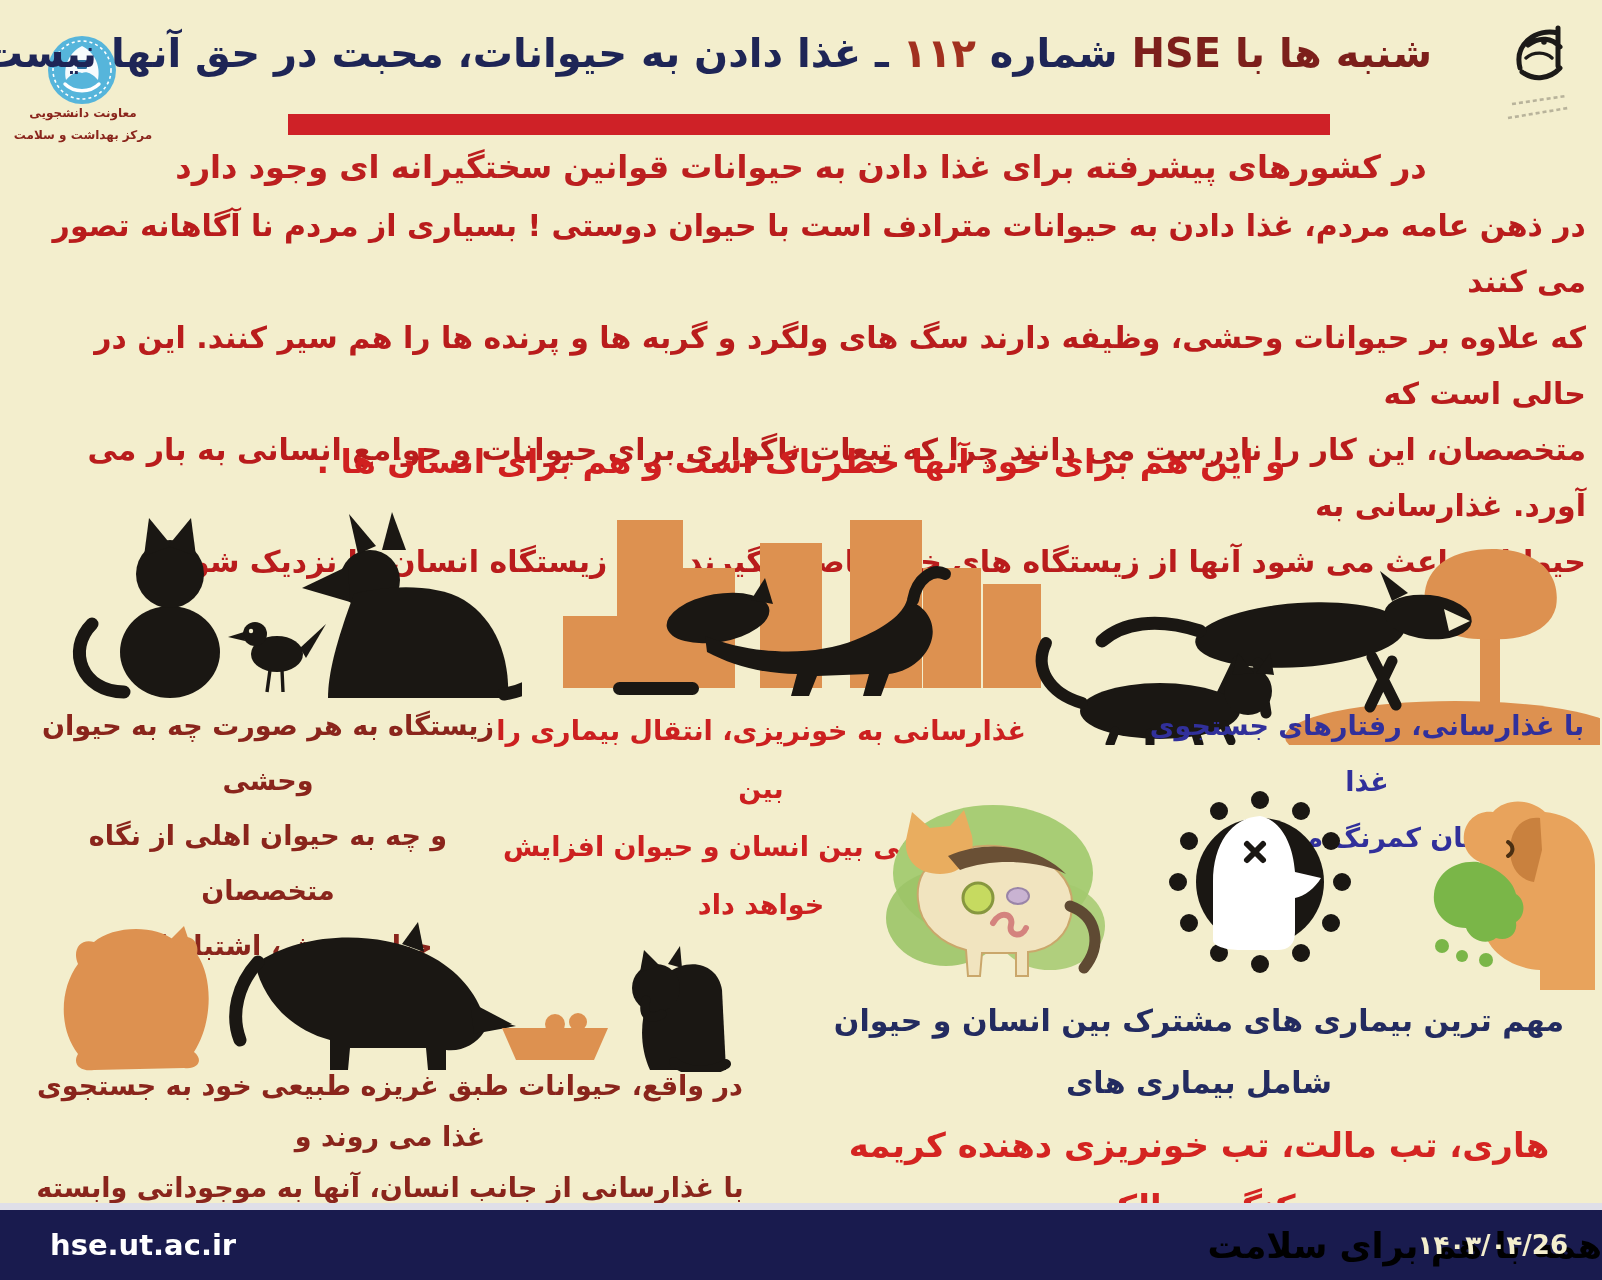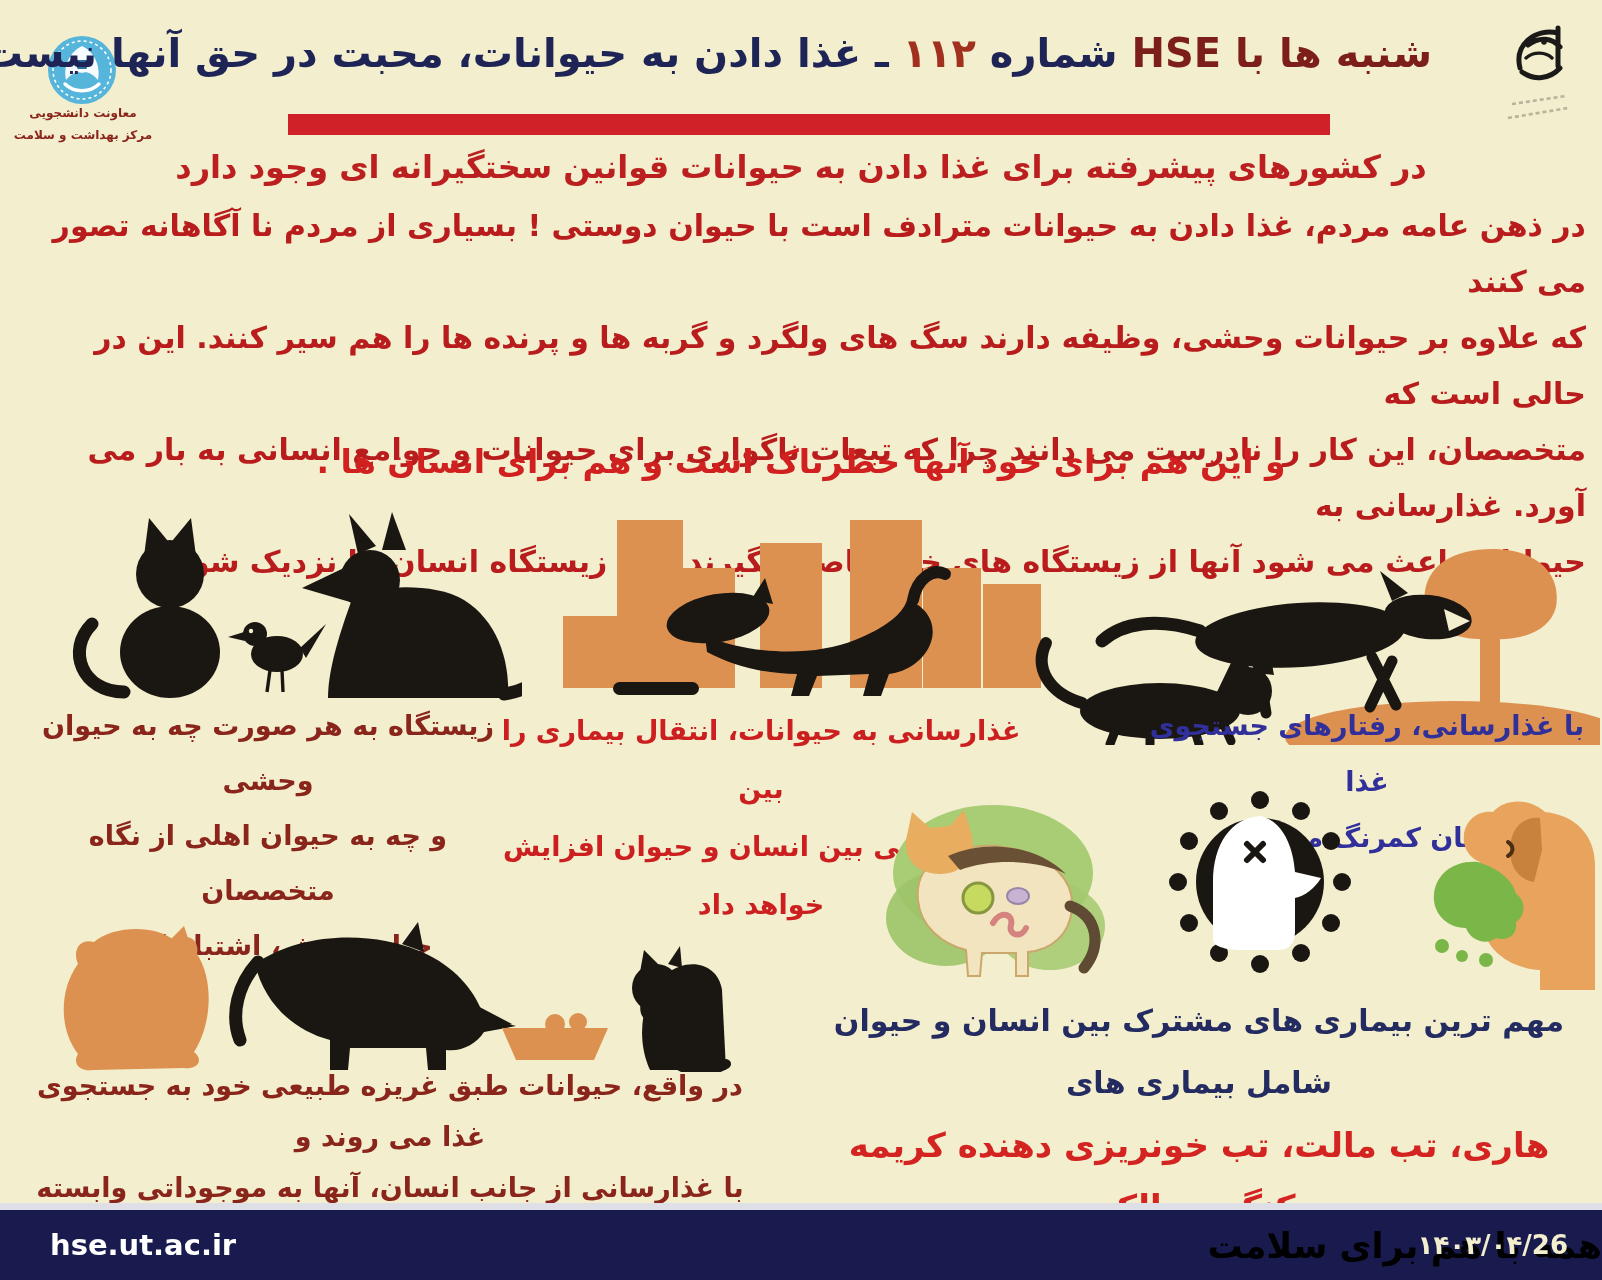--- a/index.html
+++ b/index.html
@@ -152,21 +152,21 @@
       <path d="M115,216 L110,229 M150,218 L150,229 M195,216 L199,229 M224,210 L231,226" stroke="#1a1713" stroke-width="9" fill="none" stroke-linecap="round"></path>
     </g>
   </svg>
 
   <div class="abs cap cap-experts">
     <div>زیستگاه به هر صورت چه به حیوان وحشی</div>
     <div>و چه به حیوان اهلی از نگاه متخصصان</div>
     <div>حیات وحش، اشتباه است</div>
   </div>
   <div class="abs cap cap-transmission">
-    <div>غذارسانی به حیوانات، انتقال بیماری را بین</div>
+    <div>غذارسانی به خونریزی، انتقال بیماری را بین</div>
     <div>آنان و حتی بین انسان و حیوان افزایش خواهد داد</div>
   </div>
   <div class="abs cap cap-foraging">
     <div>با غذارسانی، رفتارهای جستجوی غذا</div>
     <div>در آنان کمرنگ می شود</div>
   </div>
 
   <svg class="abs" style="top:778px; left:878px;" width="230" height="215" viewBox="0 0 230 215">
     <g>
       <ellipse cx="115" cy="95" rx="100" ry="68" fill="#a8cd75"></ellipse>

